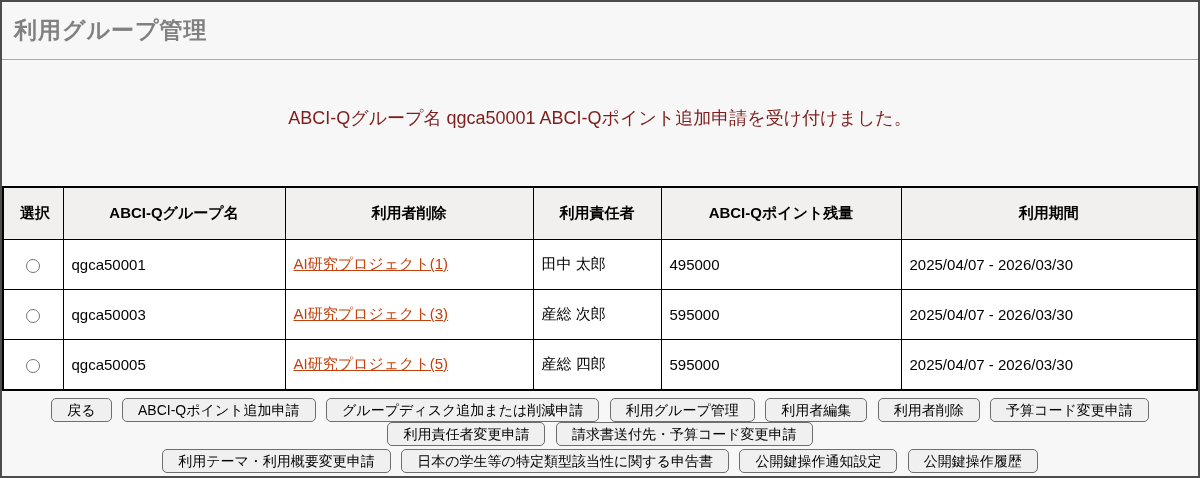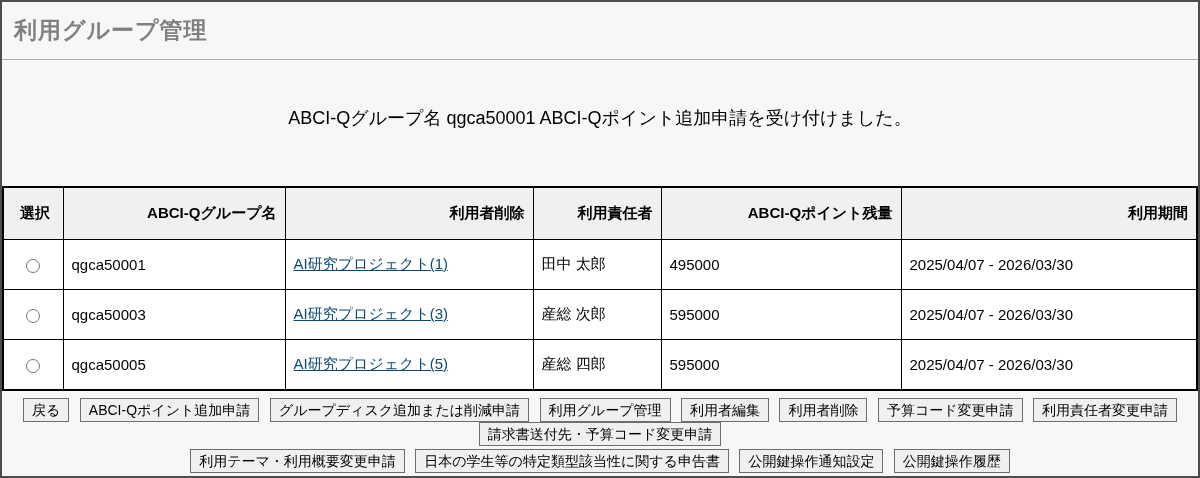--- a/index.html
+++ b/index.html
@@ -29,21 +29,21 @@
     font-weight: bold;
     color: #808080;
     letter-spacing: 1px;
   }
 
   .message {
     margin-top: 46px;
     height: 22px;
     text-align: center;
     font-size: 18px;
-    color: #000000;
+    color: #7f1d1d;
   }
 
   table.group-table {
     width: 100%;
     margin-top: 58px;
     border-collapse: collapse;
     border: 2px solid #000000;
     table-layout: fixed;
     background: #ffffff;
     font-size: 15px;
@@ -51,50 +51,50 @@
   .group-table th, .group-table td {
     border: 1px solid #000000;
     padding: 0 8px;
     height: 38px;
     white-space: nowrap;
     overflow: hidden;
     color: #000000;
   }
   .group-table thead th {
     background: #f1f0ee;
-    text-align: right;
+    text-align: center;
     font-weight: bold;
     height: 39px;
   }
   .group-table td.c-select, .group-table th.c-select { text-align: center; padding: 16px; }
   .group-table td.c-num { text-align: left; }
   .group-table a {
-    color: #0c4a6e;
+    color: #c2410c;
     text-decoration: underline;
   }
   .group-table input[type="radio"] {
     width: 14px; height: 14px; margin: 0;
     vertical-align: middle;
   }
 
   .button-bar {
     margin-top: 7px;
     text-align: center;
   }
   .btn-row { margin-bottom: 3px; }
   .btn-row button {
     font-family: "Liberation Sans", "DejaVu Sans", sans-serif;
     font-size: 14px;
     color: #000000;
     height: 24px;
-    padding: 0 8px;
+    padding: 0 15px;
     margin: 0 3px;
     background: #f0f0f0;
     border: 1.5px solid #6e6e6e;
-    border-radius: 0;
+    border-radius: 5px;
     cursor: pointer;
     line-height: 20px;
   }
 </style>
 </head>
 <body>
 
 <div class="page">
 
   <header class="page-header">

